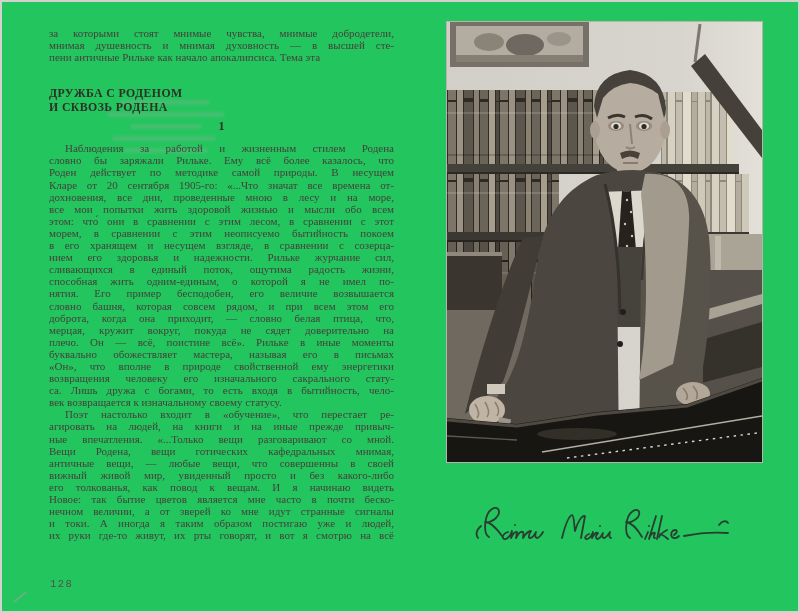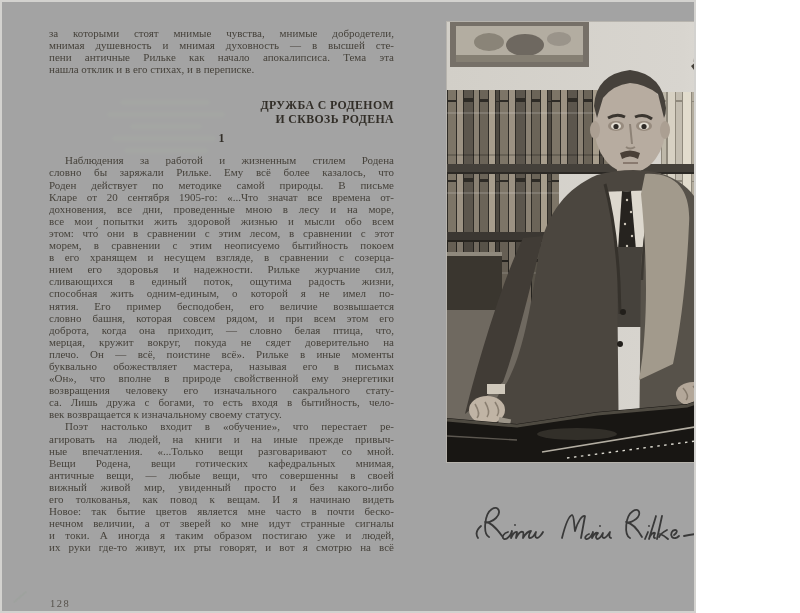--- a/index.html
+++ b/index.html
@@ -1,34 +1,34 @@
 <!DOCTYPE html>
 <html><head>
 <meta charset="utf-8">
 <style>
   html,body { margin:0; padding:0; background:#ffffff; }
   .scan {
-    position:relative; width:696px; height:613px; box-sizing:border-box;
-    background:#a3a3a3; border:2px solid #d3d2cf; overflow:hidden;
+    position:relative; width:800px; height:613px; box-sizing:border-box;
+    background:#22c55e; border:2px solid #d3d2cf; overflow:hidden;
     font-family:"Liberation Serif", serif; color:#474239;
   }
   
   .text-col {
     position:absolute; left:47px; top:25px; width:345px;
     font-size:11px; line-height:12.1px; color:#46423b;
   }
   .para .line { text-align:justify; text-align-last:justify; white-space:normal; }
   .para.endleft .line:last-child { text-align-last:left; }
   .para.indent .line:first-child { text-indent:16px; }
   .heading {
-    text-align:right; font-weight:bold; font-size:11.8px; line-height:13.5px;
+    text-align:left; font-weight:bold; font-size:11.8px; line-height:13.5px;
     letter-spacing:.4px; margin-top:24px; color:#322e28;
   }
   .secnum { text-align:center; font-weight:bold; font-size:12px; line-height:13px; margin-top:6px; margin-bottom:9px; color:#322e28; }
-  .pagenum { position:absolute; left:48px; top:596px; font-size:10.5px; letter-spacing:1.5px; color:#55504a; }
+  .pagenum { position:absolute; left:48px; top:576px; font-size:10.5px; letter-spacing:1.5px; color:#55504a;font-family:Liberation Mono, monospace; }
   
   .ghost { position:absolute; background:#a9b2a5; opacity:.26; filter:blur(1.5px); border-radius:2px; height:5px; }
   .scratch { position:absolute; left:10px; top:594px; width:16px; height:2px; background:#9aa29b; opacity:.55; transform:rotate(-40deg); }
   
   .photo {
     position:absolute; left:445px; top:20px; width:315px; height:440px;
     outline:1px solid #b7b4ae;
   }
   .photo svg { display:block; }
   .sig { position:absolute; left:466px; top:490px; width:280px; height:62px; }
@@ -44,33 +44,32 @@
   <div class="ghost" style="left:128px; top:122px; width:72px;"></div>
   <div class="ghost" style="left:110px; top:134px; width:104px;"></div>
   <div class="ghost" style="left:122px; top:146px; width:84px;"></div>
   <div class="scratch"></div>
 
   <div class="text-col">
     <div class="para endleft">
         <div class="line">за которыми стоят мнимые чувства, мнимые добродетели,</div>
         <div class="line">мнимая душевность и мнимая духовность — в высшей сте-</div>
         <div class="line">пени античные Рильке как начало апокалипсиса. Тема эта</div>
-        <div class="line">нашла отклик и в его стихах, и в переписке.</div>
       </div>
 
     <div class="heading">
       <div>ДРУЖБА С РОДЕНОМ</div>
       <div>И СКВОЗЬ РОДЕНА</div>
     </div>
     <div class="secnum">1</div>
 
     <div class="para indent endleft">
         <div class="line">Наблюдения за работой и жизненным стилем Родена</div>
         <div class="line">словно бы заряжали Рильке. Ему всё более казалось, что</div>
-        <div class="line">Роден действует по методике самой природы. В письме</div>
+        <div class="line">Роден действует по методике самой природы. В несущем</div>
         <div class="line">Кларе от 20 сентября 1905-го: «...Что значат все времена от-</div>
         <div class="line">дохновения, все дни, проведенные мною в лесу и на море,</div>
         <div class="line">все мои попытки жить здоровой жизнью и мысли обо всем</div>
         <div class="line">этом: что́ они в сравнении с этим лесом, в сравнении с этот</div>
         <div class="line">морем, в сравнении с этим неописуемо бытийность покоем</div>
         <div class="line">в его хранящем и несущем взгляде, в сравнении с созерца-</div>
         <div class="line">нием его здоровья и надежности. Рильке журчание сил,</div>
         <div class="line">сливающихся в единый поток, ощутима радость жизни,</div>
         <div class="line">способная жить одним-единым, о которой я не имел по-</div>
         <div class="line">нятия. Его пример бесподобен, его величие возвышается</div>

